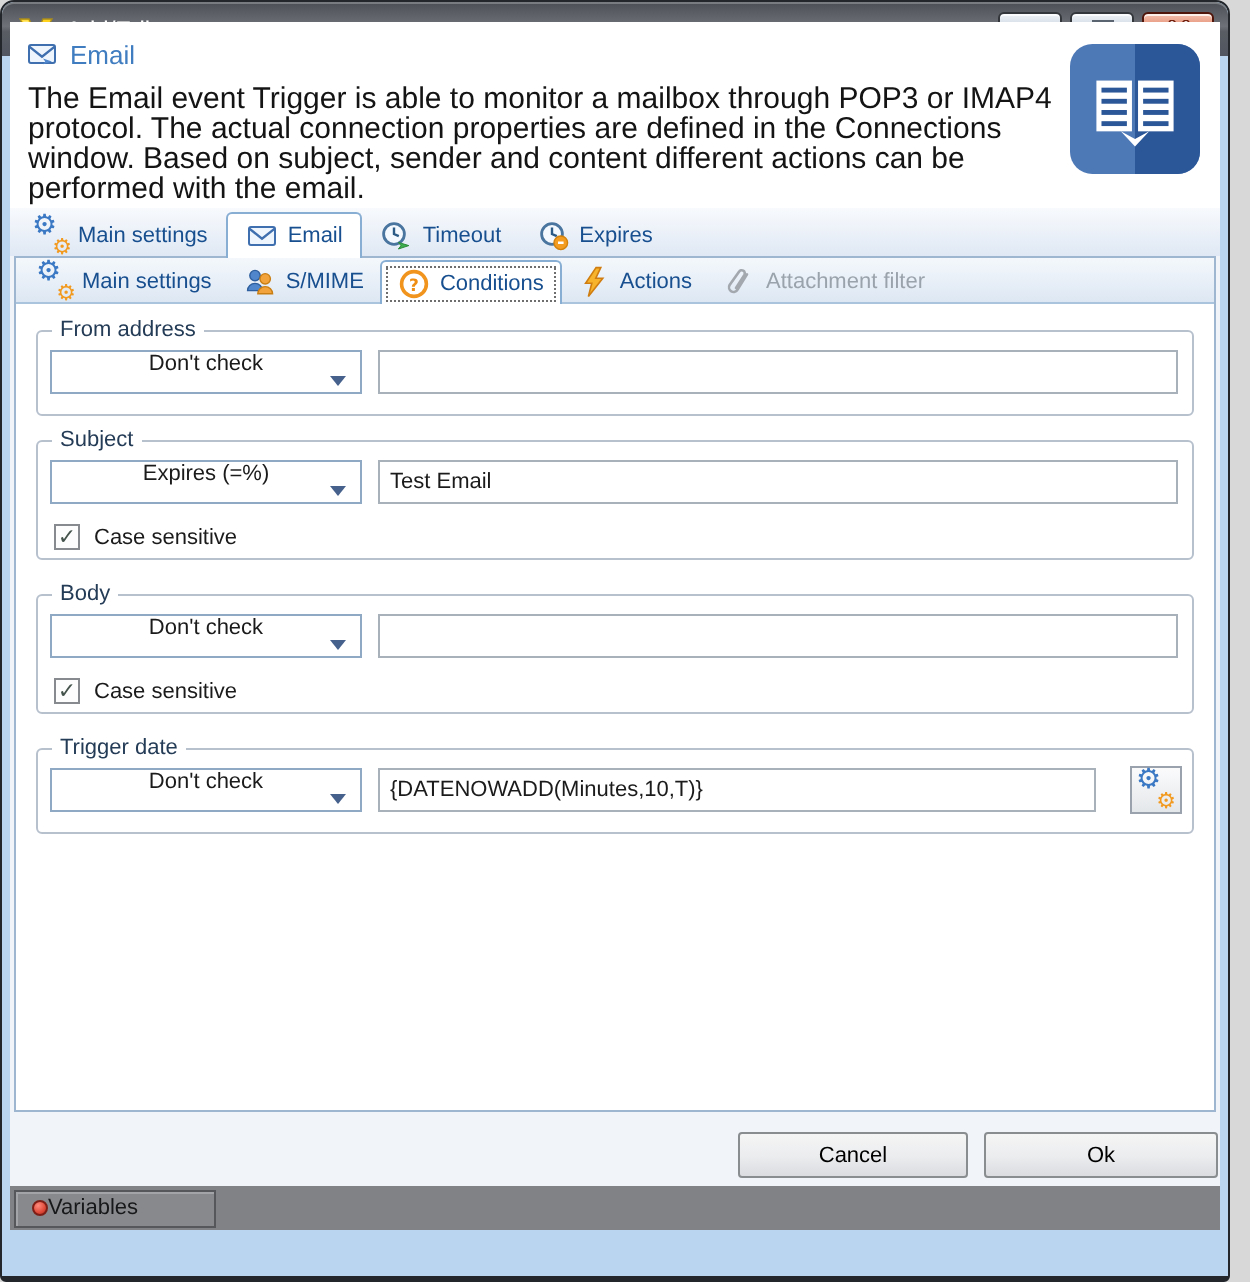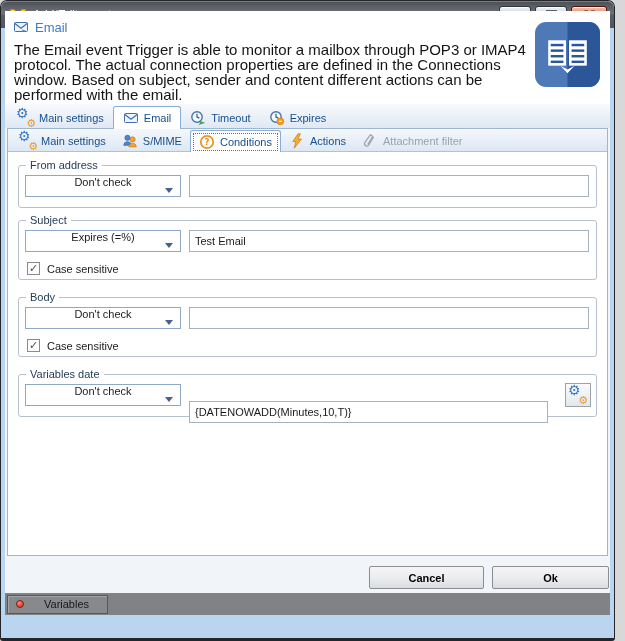--- a/index.html
+++ b/index.html
@@ -104,52 +104,52 @@
   .combo-arrow {
     margin-left:auto; width:0; height:0;
     border-left:4px solid transparent; border-right:4px solid transparent;
     border-top:5px solid #46618c;
   }
   .text-input {
     position:absolute; left:170px; top:9px; right:7px; height:22px;
     border:1px solid #a8b0ba; background:#fff; padding:0 5px;
     font-family:"Liberation Sans", sans-serif; font-size:11px; color:#1b1b1b; outline:none;
   }
-  .text-input.short { right:48px;margin-top:17px; }
+  .text-input.short { right:48px; }
   .icon-button {
     position:absolute; right:5px; top:8px; width:26px; height:24px;
     border:1px solid #9aa3ad; background:linear-gradient(180deg,#fbfbfc,#e4e7ea);
     display:flex; align-items:center; justify-content:center; cursor:default;
   }
   .check-row { position:absolute; left:8px; top:41px; display:flex; align-items:center; gap:7px; }
   .checkbox {
     width:13px; height:13px; border:1px solid #878b90; background:#fdfdfd;
     display:flex; align-items:center; justify-content:center; cursor:default;
   }
   .checkmark { font-family:"DejaVu Sans", sans-serif; font-size:11px; color:#44534b; margin-top:-1px; }
   .check-label { color:#1b1b1b; }
   
   .btn {
     position:absolute; top:555px; height:23px;
     border:1px solid #8a8d90; border-radius:2px;
     background:linear-gradient(180deg,#f5f5f5 0%,#ebecee 55%,#dadce0 100%);
-    font-family:"Liberation Sans", sans-serif; font-size:11px; font-weight:bold; color:#000;
+    font-family:"Liberation Sans", sans-serif; font-size:11px; font-weight:normal; color:#000;
     cursor:default;
   }
   .btn.cancel { left:364px; width:115px; }
   .btn.ok { left:487px; width:117px; }
   
   .statusbar {
     position:absolute; left:0; right:0; top:582px; height:22px;
     background:#808285; display:flex; align-items:center; padding-left:2px;
   }
   .variables-btn {
     width:101px; height:19px; background:#87898c;
     border:1px solid #55575a; box-shadow:inset 1px 1px 0 #a2a4a7;
-    display:flex; align-items:center; gap:20px; padding-left:8px;
+    display:flex; align-items:center; gap:0; padding-left:8px;
     color:#17181a; cursor:default;
   }
   .red-dot {
     width:8px; height:8px; border-radius:50%;
     background:radial-gradient(circle at 35% 30%,#ff8b7e,#e04a39 60%,#b02a1b);
     border:1px solid #7e1f17;
   }
   
   .gear-blue { position:absolute; left:-2px; top:-4px; font-family:"DejaVu Sans", sans-serif; font-size:14px; color:#3c79c4; line-height:1; }
   .gear-orange { position:absolute; right:-2px; bottom:-3px; font-family:"DejaVu Sans", sans-serif; font-size:11px; color:#f29a1f; line-height:1; }
@@ -339,21 +339,21 @@
         <input class="text-input" value="" style="">
         <div class="check-row">
           <span class="checkbox">
             <span class="checkmark">✓</span>
           </span>
           <span class="check-label">Case sensitive</span>
         </div>
       </div>
 
       <div class="groupbox" style="top:245px; height:43px;">
-        <span class="group-label">Variables date</span>
+        <span class="group-label">Trigger date</span>
         <div class="combo">
           <span>Don't check</span>
           <span class="combo-arrow"></span>
         </div>
         <input class="text-input short" value="{DATENOWADD(Minutes,10,T)}" style="">
         <div class="icon-button">
           <span class="ticon">
             <span class="gear-blue">⚙</span>
               <span class="gear-orange">⚙</span>
           </span>

